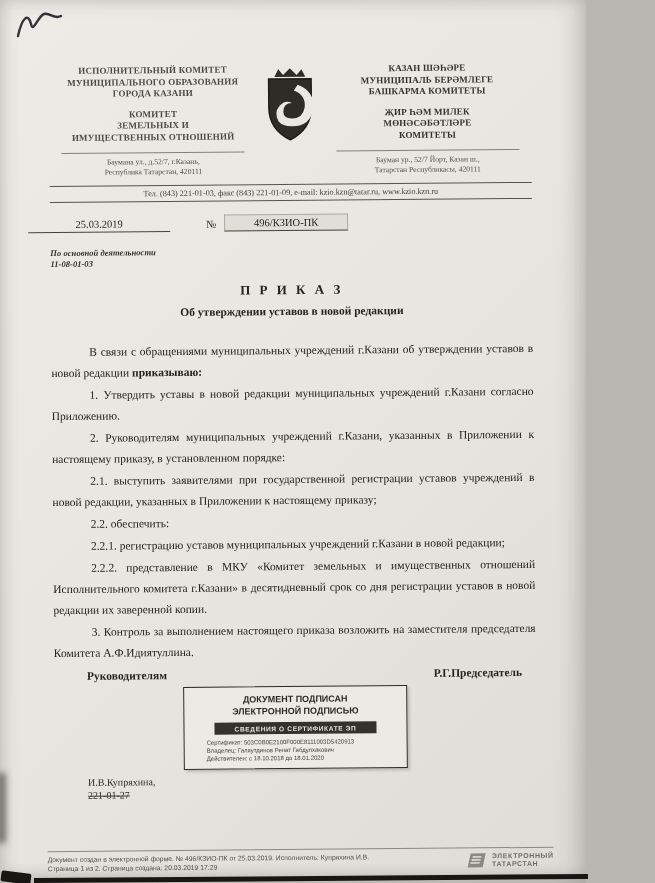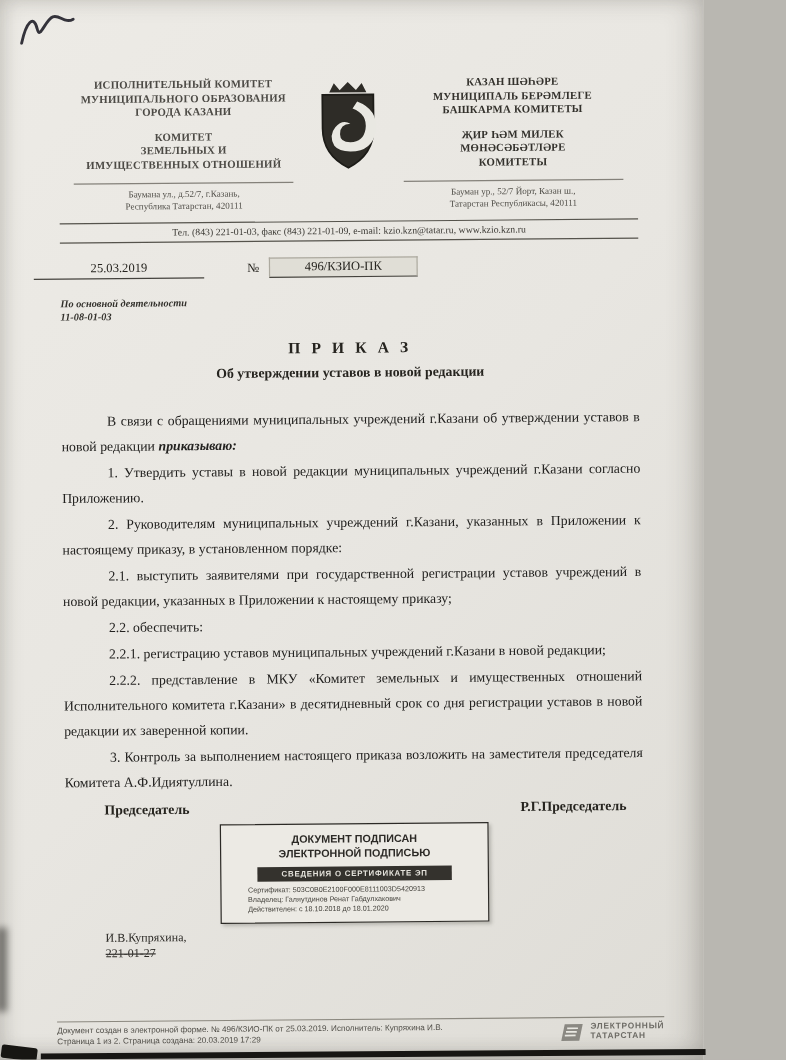--- a/index.html
+++ b/index.html
@@ -47,21 +47,21 @@
               background: #e0ded6; }
   
   .note { margin-top: 15px; font-size: 8.6px; font-weight: bold; font-style: italic;
           line-height: 10.5px; color: #33312c; }
   
   .title { margin-top: 15px; text-align: center; font-size: 13px; font-weight: bold; letter-spacing: 3px; }
   .subtitle { margin-top: 7px; text-align: center; font-size: 11.5px; font-weight: bold; }
   
   .body { margin-top: 23px; font-size: 11.5px; line-height: 21px; text-align: justify; color: #232220; }
   .body p { margin: 0 0 1px 0; text-indent: 38px; }
-  .bold { font-weight: bold; font-style: italic; }
+  .bold { font-weight: bold; }
   
   .sig-row { display: flex; justify-content: space-between; margin-top: 6px;
              font-size: 11.5px; font-weight: bold; padding: 0 14px 0 33px; }
   
   .stamp { width: 206px; margin: 6px auto 0 auto; border: 1.5px solid #2c2a26;
            background: #eceae4; padding: 7px 8px 6px 8px;
            font-family: "Liberation Sans", sans-serif; text-align: center;
            box-shadow: 2px 2px 3px rgba(60,58,52,.25); }
   .stamp-l1 { font-size: 9px; font-weight: bold; line-height: 11.5px; color: #2c2a26; }
   .stamp-bar { width: 158px; margin: 5px auto 4px auto; background: #34322d; color: #e4e2db;
@@ -162,21 +162,21 @@
       <p>1. Утвердить уставы в новой редакции муниципальных учреждений г.Казани согласно Приложению.</p>
       <p>2. Руководителям муниципальных учреждений г.Казани, указанных в Приложении к настоящему приказу, в установленном порядке:</p>
       <p>2.1. выступить заявителями при государственной регистрации уставов учреждений в новой редакции, указанных в Приложении к настоящему приказу;</p>
       <p>2.2. обеспечить:</p>
       <p>2.2.1. регистрацию уставов муниципальных учреждений г.Казани в новой редакции;</p>
       <p>2.2.2. представление в МКУ «Комитет земельных и имущественных отношений Исполнительного комитета г.Казани» в десятидневный срок со дня регистрации уставов в новой редакции их заверенной копии.</p>
       <p>3. Контроль за выполнением настоящего приказа возложить на заместителя председателя Комитета А.Ф.Идиятуллина.</p>
     </div>
 
     <div class="sig-row">
-      <span>Председатель</span>
+      <span>Руководителям</span>
       <span>Р.Г.Председатель</span>
     </div>
 
     <div class="stamp">
       <div class="stamp-l1">ДОКУМЕНТ ПОДПИСАН</div>
       <div class="stamp-l1">ЭЛЕКТРОННОЙ ПОДПИСЬЮ</div>
       <div class="stamp-bar">СВЕДЕНИЯ О СЕРТИФИКАТЕ ЭП</div>
       <div class="stamp-info">Сертификат: 503C0B0E2100F000E8111003D5420913</div>
       <div class="stamp-info">Владелец: Галяутдинов Ренат Габдулхакович</div>
       <div class="stamp-info">Действителен: с 18.10.2018 до 18.01.2020</div>

